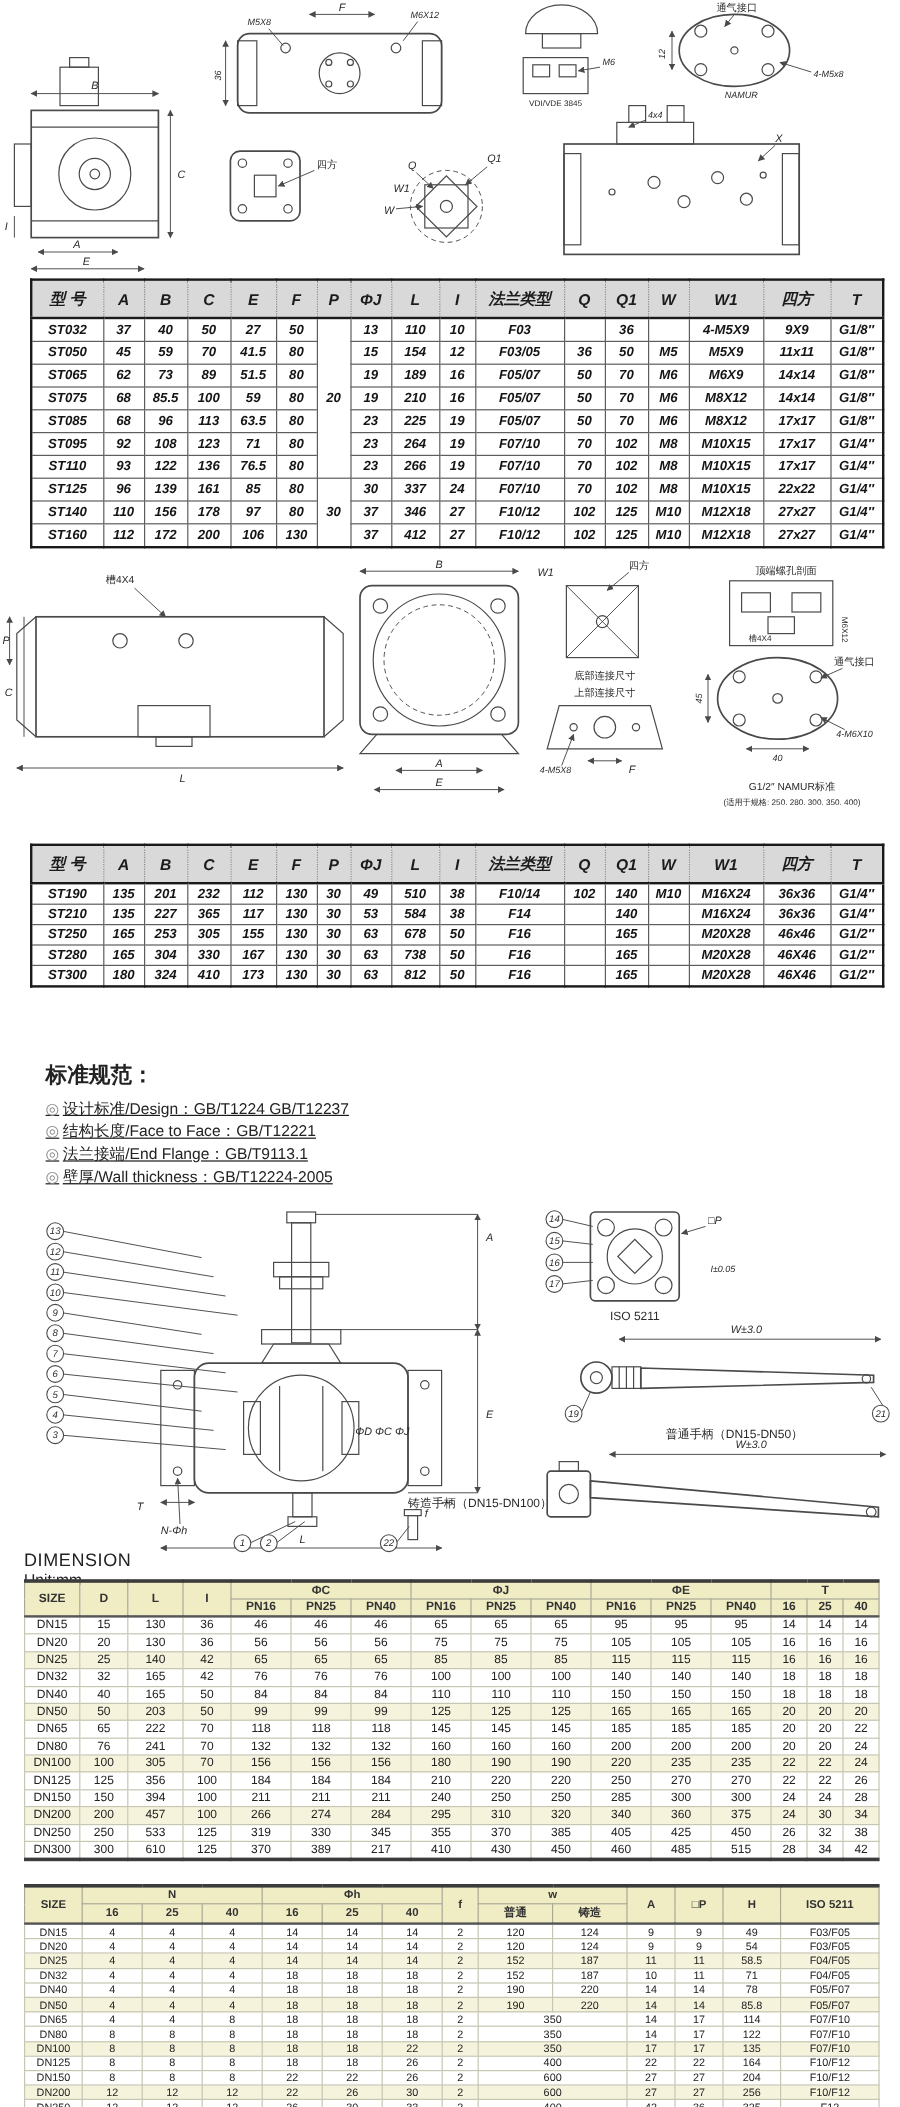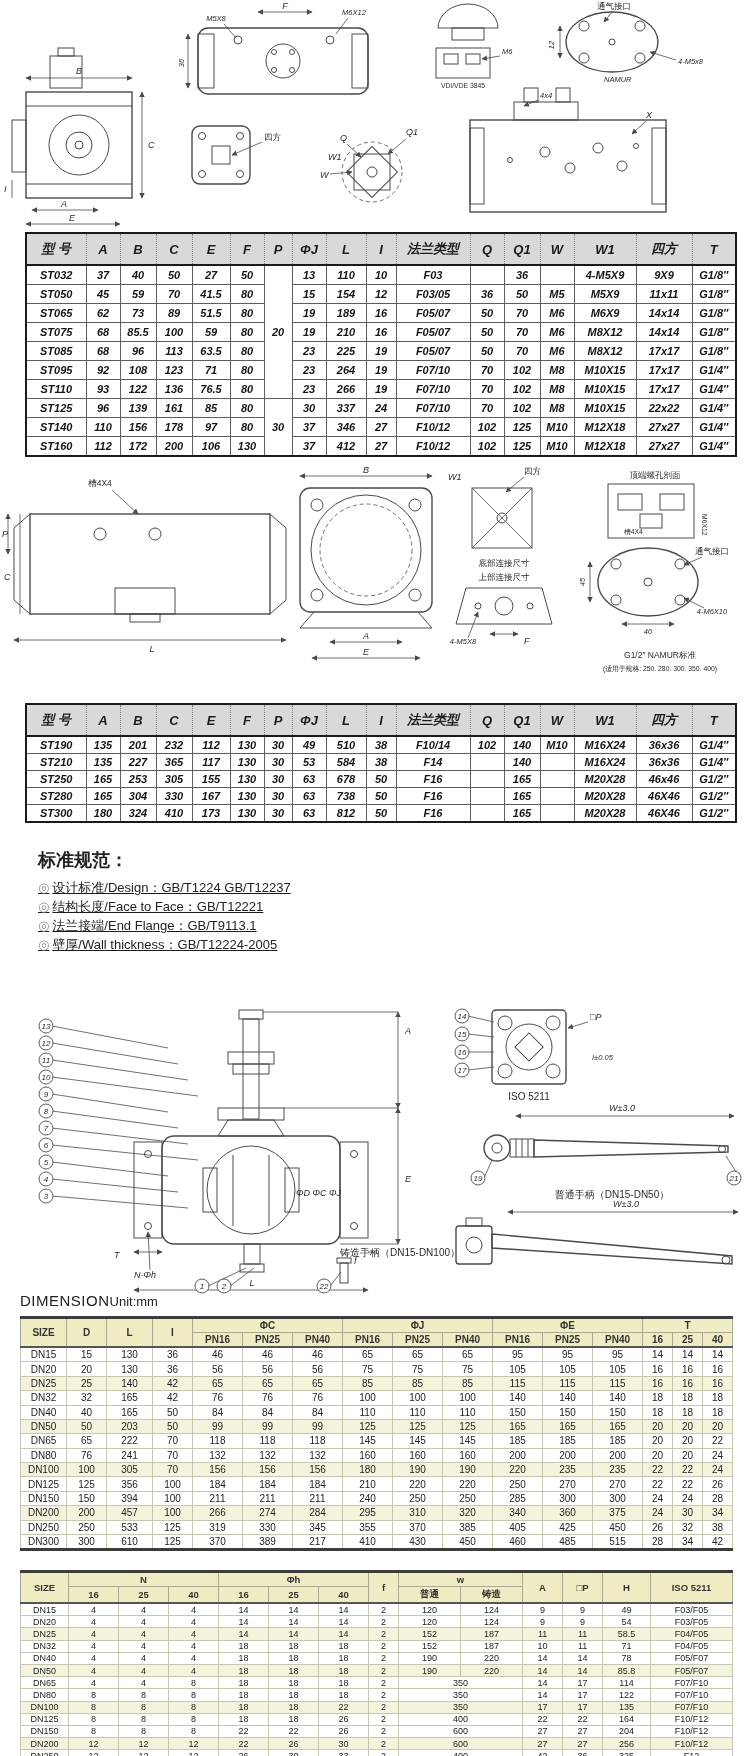--- a/index.html
+++ b/index.html
@@ -38,21 +38,21 @@
   .dim-table tr.tint td{background:#f6f3dc;}
   #t4.dim-table td{font-size:9px;padding:0.6px 0;}
   #t4.dim-table th{font-size:9.5px;}
 
   .std{width:520px;}
   .std h2{margin:0 0 6px 0;font:bold 18px "Liberation Sans","DejaVu Sans",sans-serif;color:#222;}
   .std ul{list-style:none;margin:0;padding:0;text-decoration:underline;}
   .std li{font:13px "Liberation Sans","DejaVu Sans",sans-serif;line-height:19px;color:#222;}
   .std .blt{color:#8c8c8c;margin-right:3px;}
 
-  .dim-head{width:712px;display:flex;justify-content:flex-start;align-items:baseline;}
+  .dim-head{width:712px;display:flex;justify-content:flex-start;align-items:baseline;flex-direction:column;}
   .dim-head .ttl{font:15px "Liberation Sans","DejaVu Sans",sans-serif;color:#222;letter-spacing:0.5px;}
   .dim-head .unit{font:13px "Liberation Sans","DejaVu Sans",sans-serif;color:#222;}
 </style>
 </head>
 <body>
 
 <svg class="abs" style="top:0;left:0" width="750" height="230" viewBox="0 0 750 230">
   <defs>
     <pattern id="hT" width="5" height="5" patternTransform="rotate(45)" patternUnits="userSpaceOnUse">
       <line x1="0" y1="0" x2="0" y2="5" stroke="#777" stroke-width="1"></line>
@@ -631,21 +631,21 @@
         <td></td>
         <td>165</td>
         <td></td>
         <td>M20X28</td>
         <td>46X46</td>
         <td>G1/2″</td>
       </tr>
     </tbody>
 </table>
 
-<div class="std abs" style="top:848px;left:38px">
+<div class="std abs" style="top:884px;left:38px">
   <h2>标准规范：</h2>
   <ul id="std-list">
       <li><span class="blt">◎</span><span>设计标准/Design：GB/T1224  GB/T12237</span></li>
       <li><span class="blt">◎</span><span>结构长度/Face to Face：GB/T12221</span></li>
       <li><span class="blt">◎</span><span>法兰接端/End Flange：GB/T9113.1</span></li>
       <li><span class="blt">◎</span><span>壁厚/Wall thickness：GB/T12224-2005</span></li>
     </ul>
 </div>
 
 <svg id="valve-svg" class="abs" style="top:1000px;left:0" width="750" height="296" viewBox="0 0 750 296">

